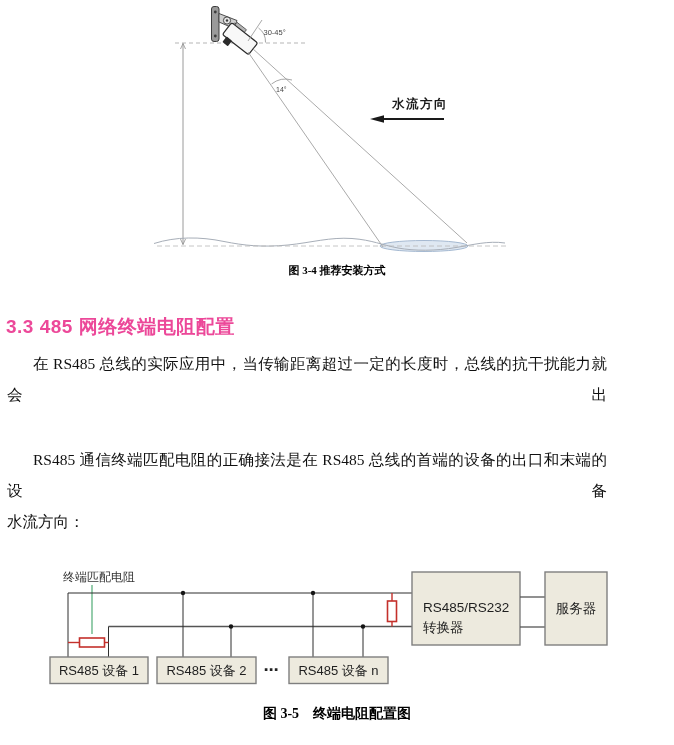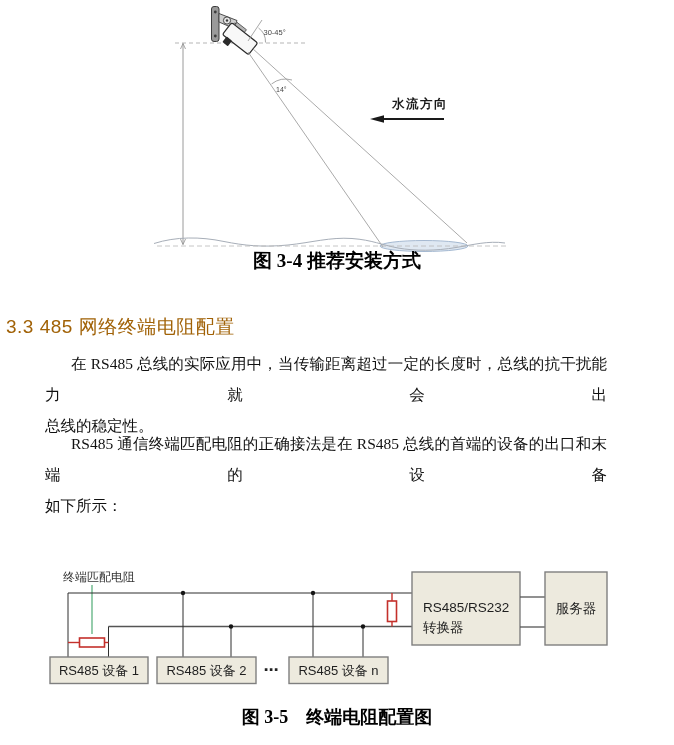--- a/index.html
+++ b/index.html
@@ -4,26 +4,26 @@
 <style>
   html,body{margin:0;padding:0;background:#ffffff;}
   .page{position:relative;width:614px;height:745px;background:#fff;overflow:hidden;
         font-family:"Liberation Serif","DejaVu Serif",serif;color:#141414;}
   svg{position:absolute;left:0;display:block;}
   .fig34{top:0;}
   .fig35{top:555px;}
   .svgsans{font-family:"Liberation Sans","DejaVu Sans",sans-serif;}
   .svgserif{font-family:"Liberation Serif","DejaVu Serif",serif;}
   .caption{position:absolute;left:0;width:674px;text-align:center;font-weight:bold;color:#000;white-space:pre;}
-  .cap34{top:248px;font-size:19px;}
-  .cap35{top:705px;font-size:18px;}
-  .heading{position:absolute;top:314px;left:6px;font-size:19px;font-weight:normal;color:#a16207;
+  .cap34{top:263px;font-size:11px;}
+  .cap35{top:705px;font-size:14px;}
+  .heading{position:absolute;top:314px;left:6px;font-size:19px;font-weight:bold;color:#ec4899;
            font-family:"Liberation Sans","DejaVu Sans",sans-serif;letter-spacing:0.5px;}
-  .para{position:absolute;left:7px;right:7px;margin-left:38px;}
-  .p1{top:348px;} .p2{top:428px;}
+  .para{position:absolute;left:7px;right:7px;}
+  .p1{top:348px;} .p2{top:444px;}
   .ln{font-size:15.5px;line-height:31px;color:#111;}
   .jl{text-align:justify;text-align-last:justify;}
   .ind{text-indent:26px;}
 </style>
 </head>
 <body>
 
 <div class="page">
 
   <svg class="fig34" width="674" height="258" viewBox="0 0 674 258">
@@ -83,26 +83,25 @@
       <polygon points="370,119 384,115.2 384,122.8" fill="#1a1a1a"></polygon>
     </g>
   </svg>
 
   <div class="caption cap34">图 3-4 推荐安装方式</div>
 
   <div class="heading">3.3 485 网络终端电阻配置</div>
 
   <div class="para p1">
     <div class="ln ind jl">在 RS485 总线的实际应用中，当传输距离超过一定的长度时，总线的抗干扰能力就会出</div>
-    <div class="ln">总线的稳定性。</div>
   </div>
 
   <div class="para p2">
     <div class="ln ind jl">RS485 通信终端匹配电阻的正确接法是在 RS485 总线的首端的设备的出口和末端的设备</div>
-    <div class="ln">如下所示：</div>
+    <div class="ln">水流方向：</div>
   </div>
 
   <svg class="fig35" width="674" height="152" viewBox="0 555 674 152">
 
     <text x="63" y="581" font-size="12" fill="#333" class="svgsans">终端匹配电阻</text>
     <line x1="92" y1="585" x2="92" y2="634" stroke-width="1.1" stroke="#3fa368"></line>
 
     <path d="M 68 593 H 412" stroke="#2f2f2f" stroke-width="1.2" fill="none"></path>
     <path d="M 108.5 626.5 H 412" stroke="#555" stroke-width="1.7" fill="none"></path>
 

